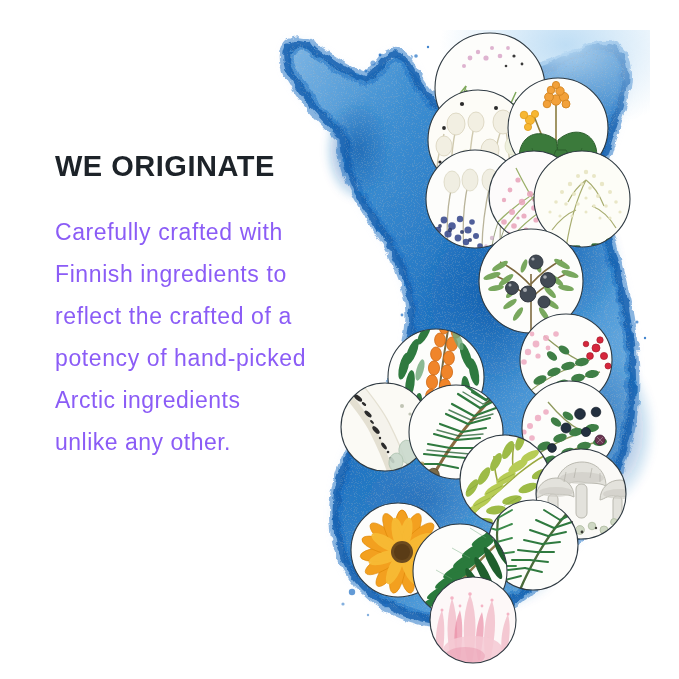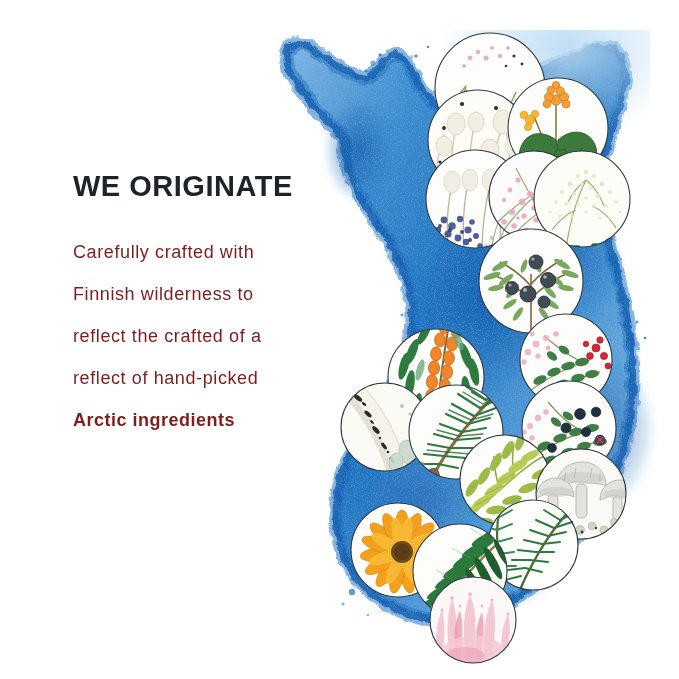--- a/index.html
+++ b/index.html
@@ -2,39 +2,39 @@
 <html><head>
 <meta charset="utf-8">
 <style>
   html,body{margin:0;padding:0;background:#ffffff;}
   body{width:679px;height:679px;overflow:hidden;
        font-family:"Liberation Sans","DejaVu Sans",sans-serif;
        -webkit-font-smoothing:antialiased;}
   .stage{position:relative;width:679px;height:679px;background:#fff;}
 
   
-  .copy{position:absolute;left:55px;top:168px;width:300px;margin-left:18px;}
+  .copy{position:absolute;left:55px;top:148px;width:300px;}
   .headline{
     color:#1d2329;
     font-weight:bold;
     font-size:29px;
     line-height:37px;
     letter-spacing:.5px;
     margin:0 0 26px 0;
   }
   .headline .hl-line{display:block;white-space:nowrap;}
   .body-line{
     display:block;
-    color:#7f1d1d;
-    font-size:18px;
+    color:#8b5cf6;
+    font-size:23px;
     line-height:42px;
     letter-spacing:.6px;
     white-space:nowrap;
   }
-  .body-line.is-bold{font-weight:bold;letter-spacing:.5px;}
+  .body-line.is-bold{font-weight:normal;letter-spacing:.5px;}
 
   
   .map-wrap{position:absolute;left:0;top:0;width:679px;height:679px;}
   .map-svg{position:absolute;left:0;top:0;width:679px;height:679px;display:block;}
   .circle-layer{position:absolute;left:0;top:0;width:679px;height:679px;}
 </style>
 </head>
 <body>
 
 <div class="stage">
@@ -1047,20 +1047,21 @@
 
     </svg>
   </div>
 
   <div class="copy">
     <h1 class="headline">
       <span class="hl-line">WE ORIGINATE</span>
     </h1>
     <p class="body-copy" id="bodyCopy" style="margin:0;">
         <span class="body-line">Carefully crafted with</span>
-        <span class="body-line">Finnish wilderness to</span>
+        <span class="body-line">Finnish ingredients to</span>
         <span class="body-line">reflect the crafted of a</span>
-        <span class="body-line">reflect of hand-picked</span>
+        <span class="body-line">potency of hand-picked</span>
         <span class="body-line is-bold">Arctic ingredients</span>
+        <span class="body-line is-bold">unlike any other.</span>
       </p>
   </div>
 
 </div>
 
 </body></html>

